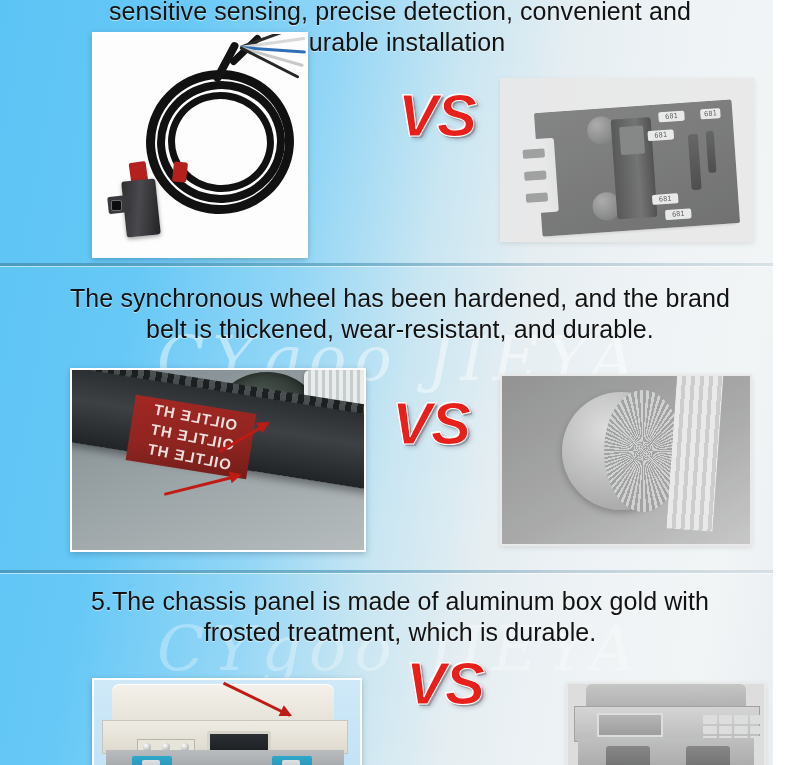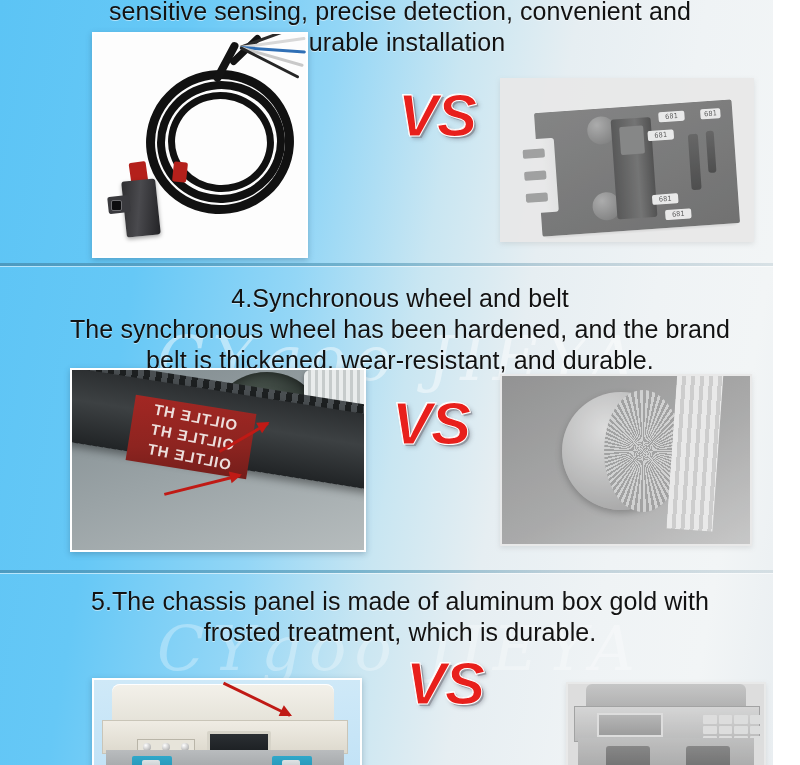--- a/index.html
+++ b/index.html
@@ -468,21 +468,20 @@
     </div>
   </div>
 
   <div class="divider" style="top:263px;"></div>
 
   <div>
 
     <div class="watermark wm-a">CYgoo JIEYA</div>
 
     <div class="headline" style="top:283px;">
-      <div>4.Synchronous wheel and belt</div>
       <div>The synchronous wheel has been hardened, and the brand</div>
       <div>belt is thickened, wear-resistant, and durable.</div>
     </div>
 
     <div class="photo good belt-scene" style="left:70px; top:368px; width:292px; height:180px;">
       <div class="ph-inner">
         <div class="pulley-dark">
           <div class="pulley-hub"></div>
         </div>
         <div class="pulley-white"></div>

